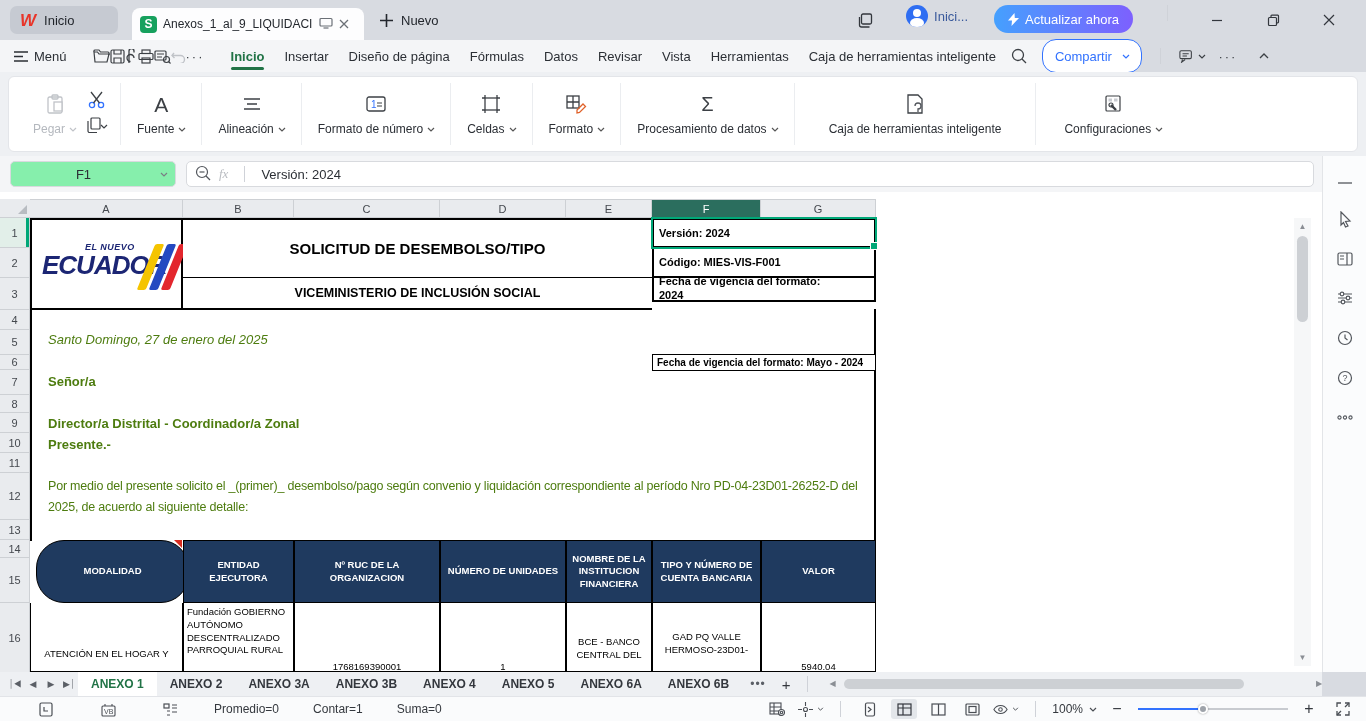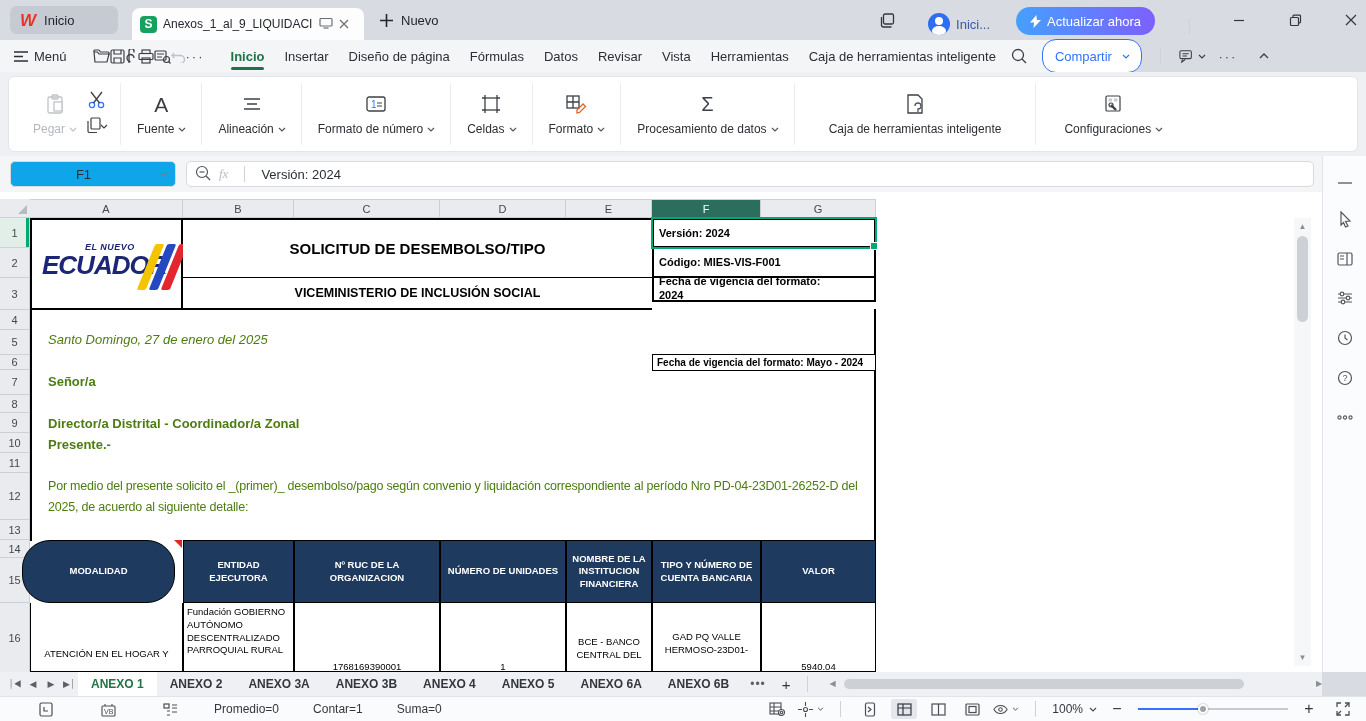--- a/index.html
+++ b/index.html
@@ -17,21 +17,21 @@
   #home-tab { margin-left:10px; width:108px; height:28px; background:#c6cad2; border-radius:7px;
     display:flex; align-items:center; padding:0 10px; gap:8px; font-size:13px; color:#1f2329; }
   #wps-logo { color:#e8352a; font-weight:bold; font-style:italic; font-size:17px; line-height:1; }
   #doc-tab { margin-left:14px; width:232px; height:32px; background:#fdfdfe; border-radius:8px 8px 0 0;
     display:flex; align-items:center; padding:0 8px; gap:6px; align-self:flex-end; }
   #s-icon { width:17px; height:17px; background:#17a15e; border-radius:4px; color:#fff; font-size:12px;
     font-weight:bold; display:flex; align-items:center; justify-content:center; }
   #doc-tab .doc-title { font-size:12px; color:#24282e; white-space:nowrap; overflow:hidden; max-width:150px; }
   .tb-ico { color:#6b7077; font-size:13px; }
   #new-tab { margin-left:16px; gap:8px; font-size:13px; color:#23272d; }
-  #tb-right { margin-left:auto; display:flex; align-items:flex-end; gap:26px; padding-right:0; }
+  #tb-right { margin-left:auto; display:flex; align-items:flex-start; gap:26px; padding-right:22px; }
   #account { gap:6px; }
   #avatar { width:22px; height:22px; border-radius:50%; background:#2f6ef2; position:relative; overflow:hidden; }
   #avatar::before { content:""; position:absolute; left:7px; top:4px; width:8px; height:8px; border-radius:50%; background:#fff; }
   #avatar::after { content:""; position:absolute; left:4px; top:13px; width:14px; height:10px; border-radius:50%; background:#fff; }
   #account span { font-size:13px; color:#3a5a9c; }
   #update-btn { height:28px; padding:0 14px; border-radius:14px; color:#fff; font-size:13px;
     background:linear-gradient(90deg,#45a0fe,#7d60fe); display:flex; align-items:center; gap:6px; }
   .winbtn { width:30px; height:30px; display:flex; align-items:center; justify-content:center; color:#33373d; }
 
   
@@ -53,21 +53,21 @@
   .rbtn { display:flex; flex-direction:column; align-items:center; justify-content:center; gap:6px;
     font-size:12px; color:#2b2f35; padding:2px 6px; text-align:center; }
   .rbtn .lbl { display:flex; align-items:center; white-space:nowrap; }
   .rbtn.disabled { color:#b4b8be; }
   .ric { height:24px; display:flex; align-items:center; justify-content:center; }
   .glyph { font-size:20px; color:#3c4045; line-height:1; }
   .mini-col { display:flex; flex-direction:column; gap:4px; align-items:center; justify-content:center; }
 
   
   #formulabar { top:156px; left:0; width:1366px; height:36px; background:#f4f5f7; display:flex; align-items:center; }
-  #namebox { margin-left:10px; width:166px; height:26px; background:#0ea5e9; border:1px solid #d8dade; border-radius:5px;
+  #namebox { margin-left:10px; width:166px; height:26px; background:#86efac; border:1px solid #d8dade; border-radius:5px;
     display:flex; align-items:center; font-size:13px; color:#2b2f35; }
   #namebox .nb-val { flex:1; text-align:center; }
   #fxarea { margin-left:10px; width:1128px; height:26px; background:#fff; border:1px solid #d8dade; border-radius:5px;
     display:flex; align-items:center; padding:0 8px; gap:8px; font-size:13px; color:#2b2f35; }
   #fx-label { color:#b9bcc1; font-style:italic; font-family:"Liberation Serif", serif; }
 
   
   #sheet { top:192px; left:0; width:1322px; height:480px; background:#fff; overflow:hidden; }
   .colhdr { position:absolute; top:7px; height:19px; background:#e9ebee; border-right:1px solid #cdd0d4;
     border-top:1px solid #cdd0d4; border-bottom:1px solid #cdd0d4; font-size:11px; color:#44484e;
@@ -623,21 +623,21 @@
     <div class="cell" id="f6cell">
         <span>Fecha de vigencia del formato: Mayo - 2024</span>
       </div>
 
     <div class="lettertxt" id="city-date"><span>Santo Domingo,  27 de enero del 2025</span></div>
     <div class="lettertxt" id="salutation"><span>Señor/a</span></div>
     <div class="lettertxt" id="recipient"><span>Director/a Distrital - Coordinador/a Zonal</span></div>
     <div class="lettertxt" id="present"><span>Presente.-</span></div>
     <div class="lettertxt" id="bodytext"><span>Por medio del presente solicito el _(primer)_ desembolso/pago según convenio y liquidación correspondiente al período Nro PD-04-23D01-26252-D del 2025, de acuerdo al siguiente detalle:</span></div>
 
-    <div class="th" style="left:22px;width:153px;border-radius:28px;">
+    <div class="th" style="left:36px;width:153px;border-radius:28px;">
         <span>MODALIDAD</span>
       </div>
     <div class="th" style="left:183px;width:111px;">
         <span>ENTIDAD EJECUTORA</span>
       </div>
     <div class="th" style="left:294px;width:146px;">
         <span>Nº RUC DE LA ORGANIZACION</span>
       </div>
     <div class="th" style="left:440px;width:126px;">
         <span>NÚMERO DE UNIDADES</span>

